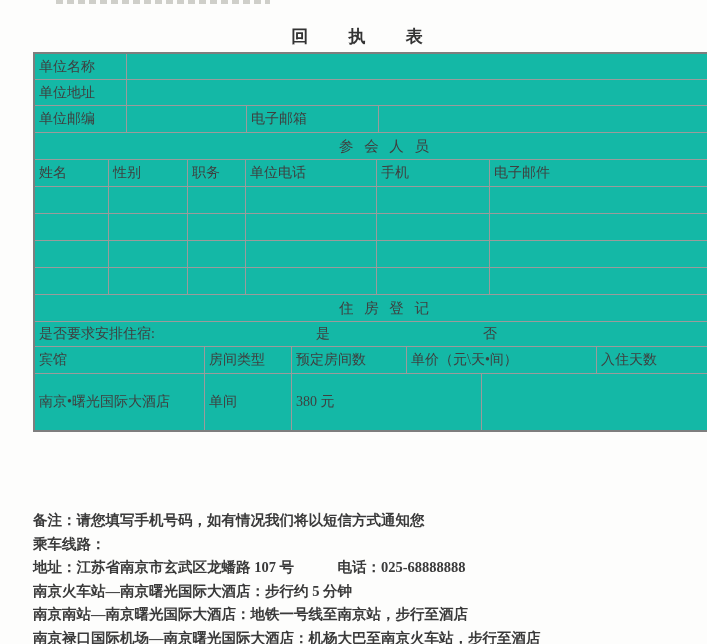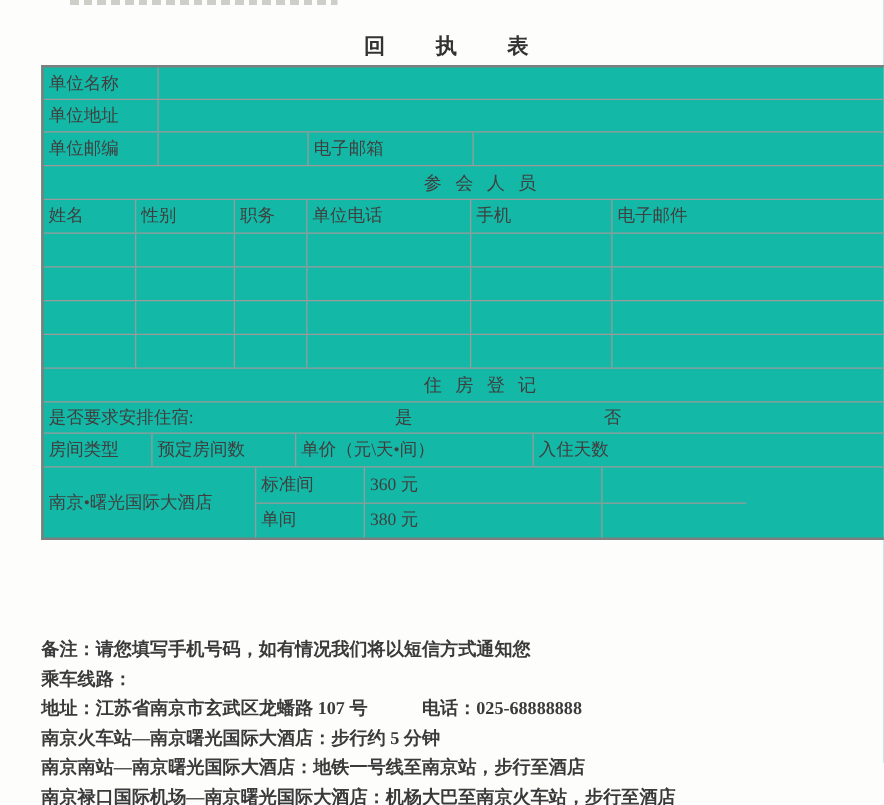--- a/index.html
+++ b/index.html
@@ -154,34 +154,30 @@
     <div class="td grow section-header">住 房 登 记</div>
   </div>
 
   <div class="tr h25 choice-row">
     <span class="lbl">是否要求安排住宿:</span>
     <span class="yes">是</span>
     <span class="no">否</span>
   </div>
 
   <div class="tr h27">
+    <div class="td g1">宾馆</div>
     <div class="td g2">房间类型</div>
     <div class="td g4">预定房间数</div>
     <div class="td g3">单价（元\天•间）</div>
     <div class="td grow">入住天数</div>
   </div>
 
   <div class="tr hotel-block">
     <div class="td g1">南京•曙光国际大酒店</div>
     <div class="hotel-mid">
-      <div class="hotel-subrow">
-        <div class="td g2">标准间</div>
-        <div class="td g3">360 元</div>
-        <div class="td grow"></div>
-      </div>
       <div class="hotel-subrow">
         <div class="td g2">单间</div>
         <div class="td g3">380 元</div>
         <div class="td grow"></div>
       </div>
     </div>
     <div class="td grow"></div>
   </div>
 
 </div>

